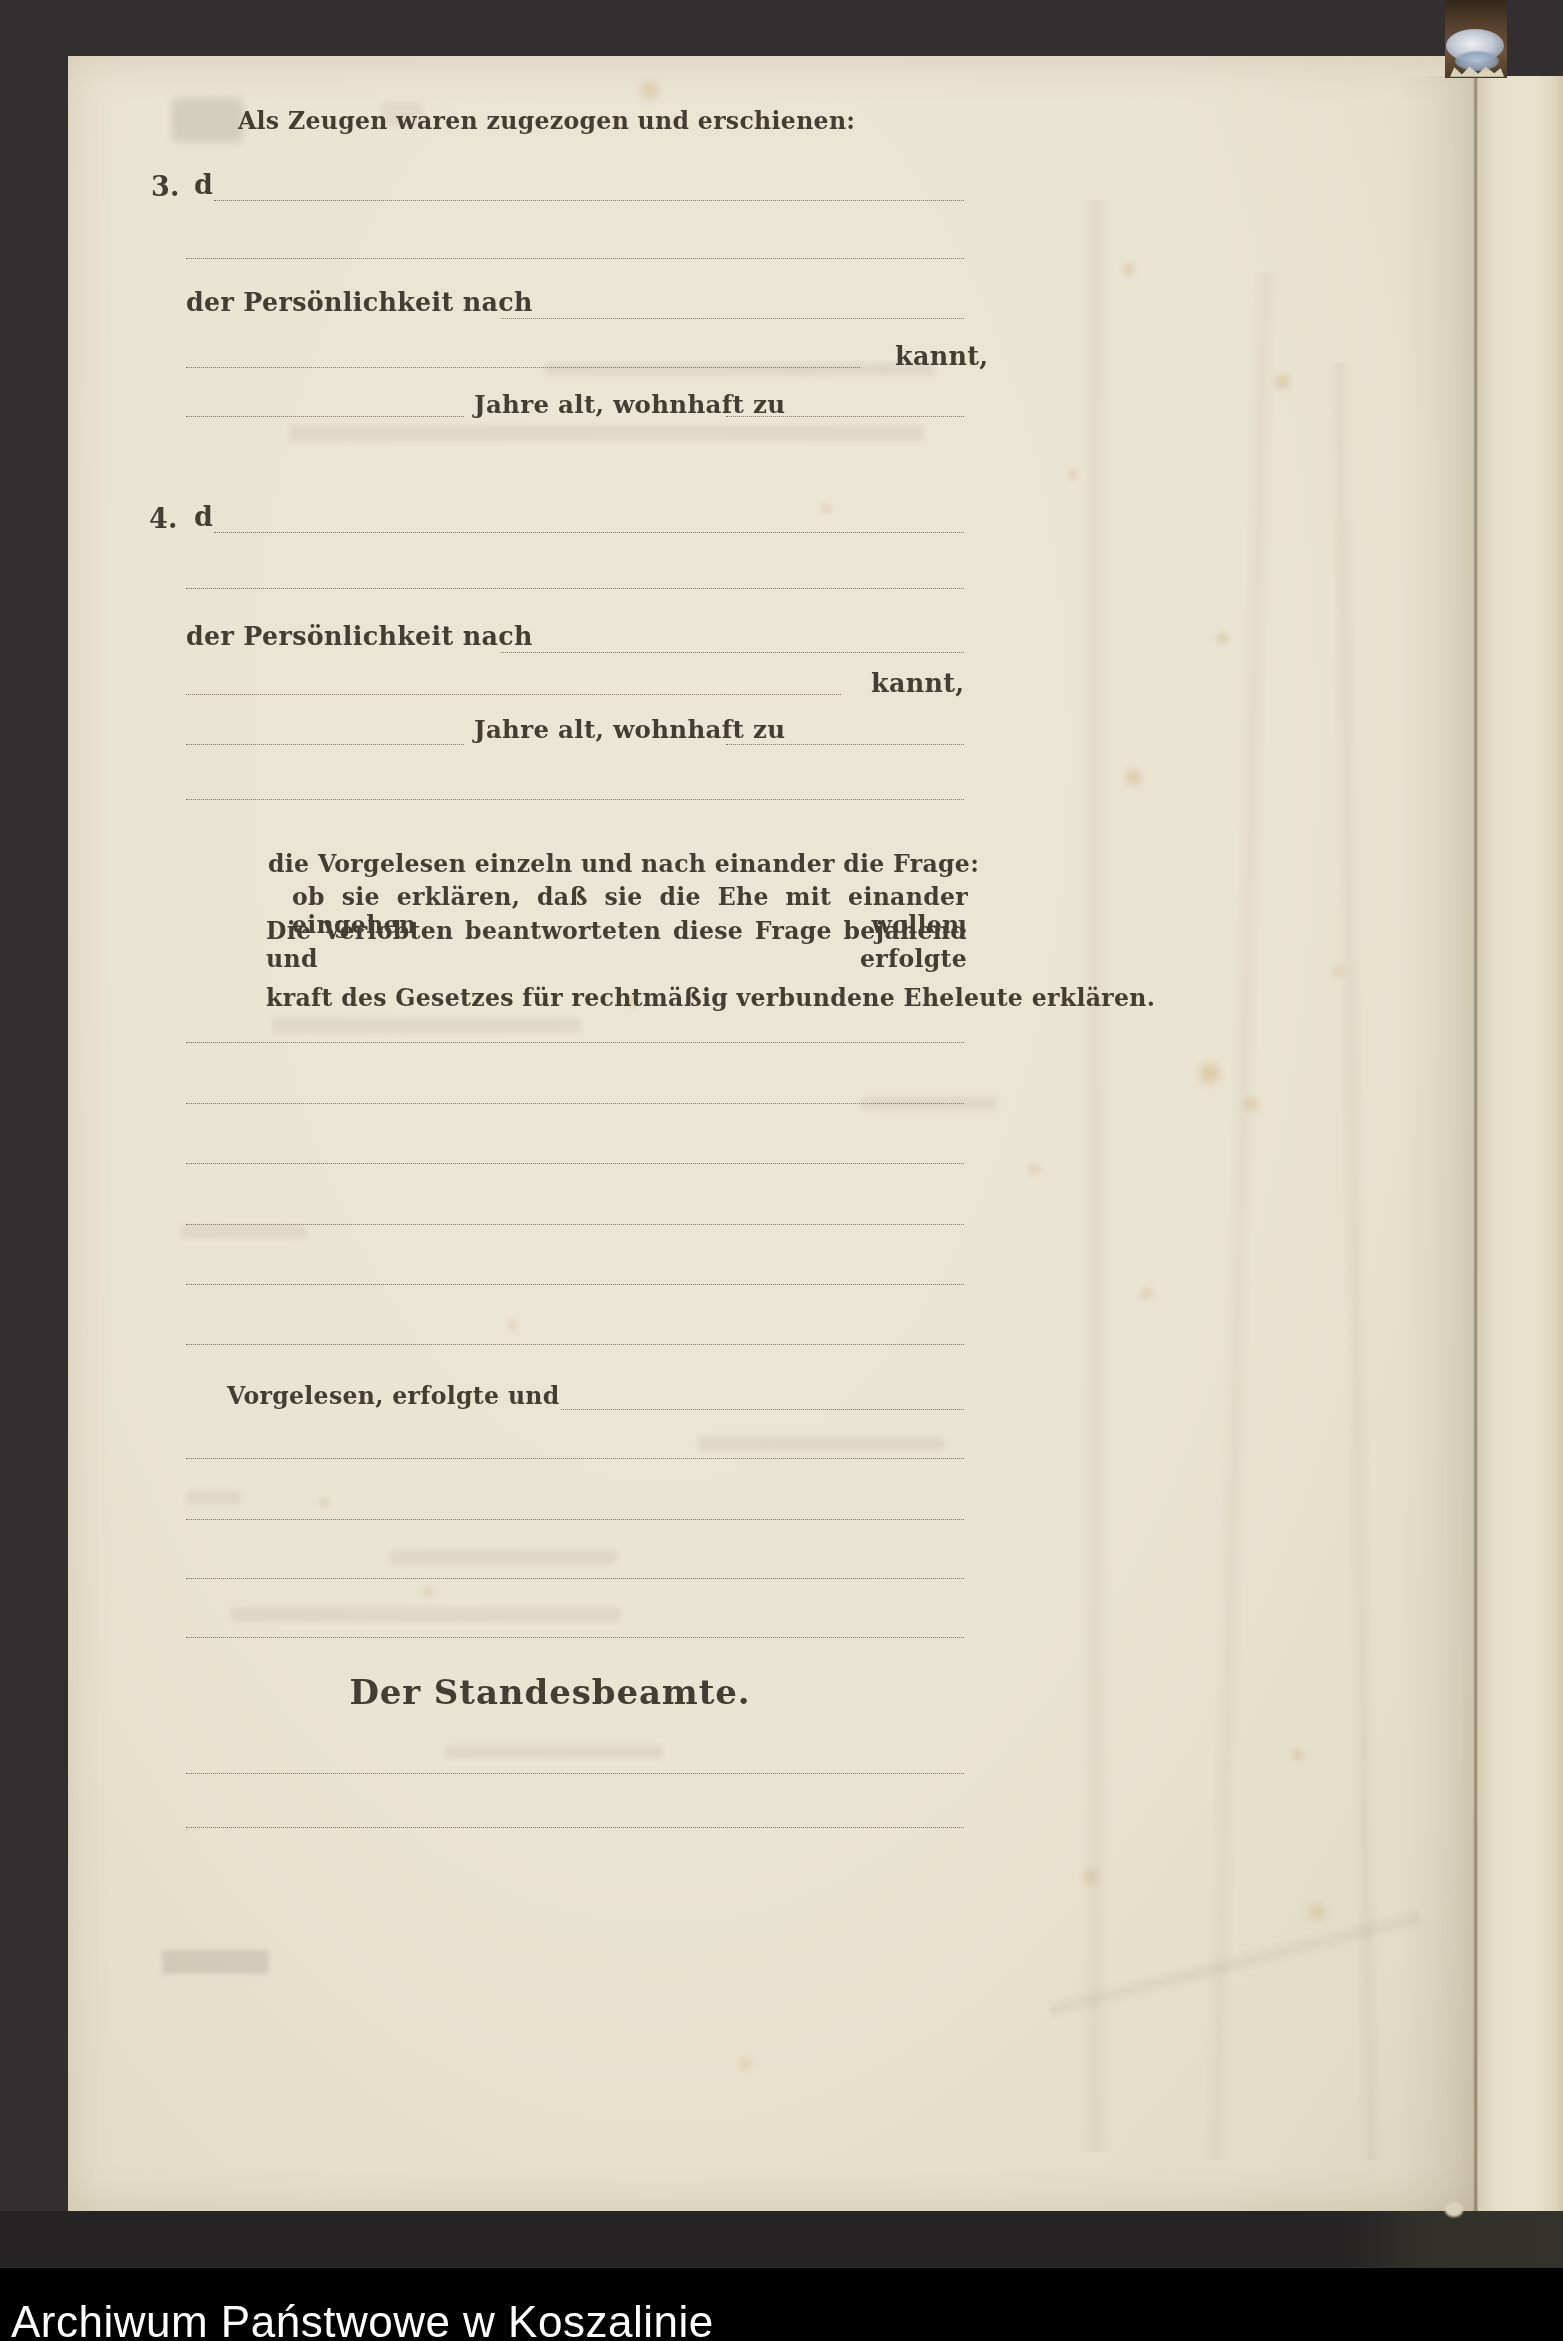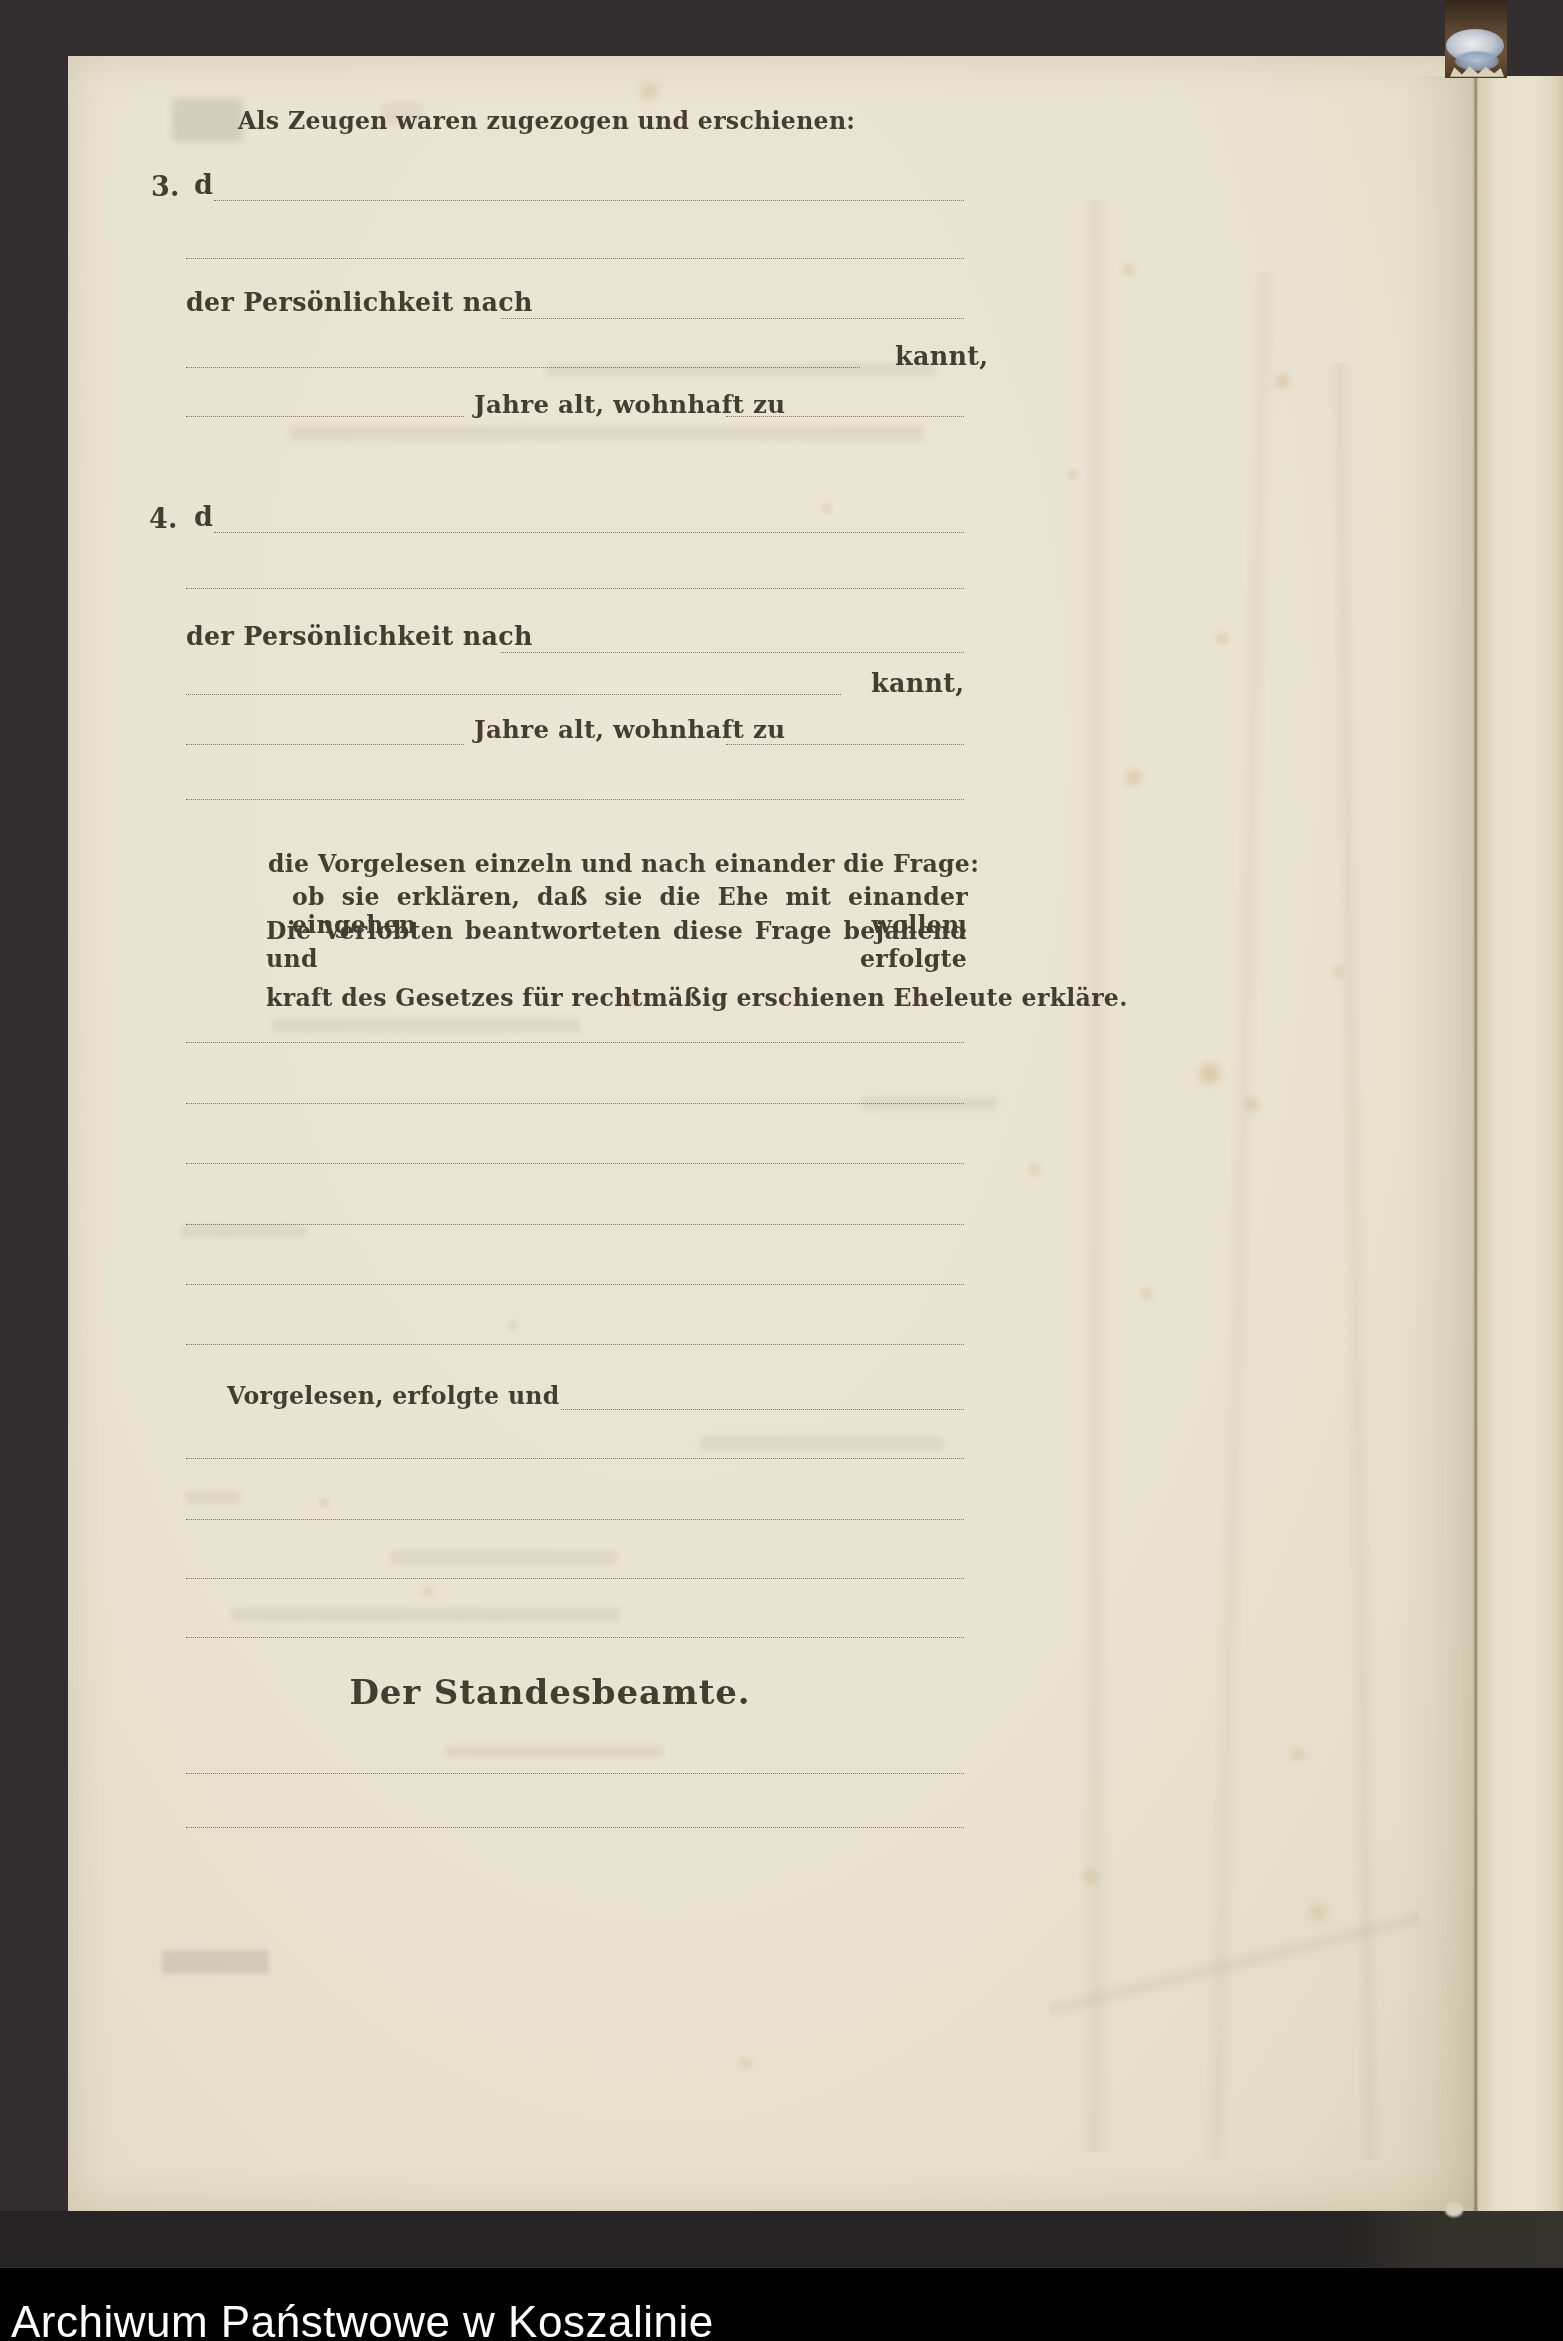--- a/index.html
+++ b/index.html
@@ -120,21 +120,21 @@
   <div class="dl" style="left:186px;top:694px;width:655px;"></div>
   <div class="frk" style="left:871px;top:668px;font-size:25.4px;">kannt,</div>
   <div class="dl" style="left:186px;top:744px;width:278px;"></div>
   <div class="frk" style="left:474px;top:715px;font-size:24.5px;">Jahre alt, wohnhaft zu</div>
   <div class="dl" style="left:726px;top:744px;width:238px;"></div>
   <div class="dl" style="left:186px;top:799px;width:778px;"></div>
 
   <div class="frk" style="left:268px;top:850px;font-size:23.6px;">die Vorgelesen einzeln und nach einander die Frage:</div>
   <div class="frk jst" style="left:266px;top:917px;width:701px;font-size:23.6px;">Die Verlobten beantworteten diese Frage bejahend und erfolgte</div>
   <div class="frk jst" style="left:292px;top:883px;width:676px;font-size:23.6px;">ob sie erklären, daß sie die Ehe mit einander eingehen wollen.</div>
-  <div class="frk" style="left:266px;top:984px;font-size:23.6px;">kraft des Gesetzes für rechtmäßig erschienen Eheleute erkläre.</div>
+  <div class="frk" style="left:266px;top:984px;font-size:23.6px;">kraft des Gesetzes für rechtmäßig verbundene Eheleute erklären.</div>
 
   <div class="dl" style="left:186px;top:1042px;width:778px;"></div>
   <div class="dl" style="left:186px;top:1103px;width:778px;"></div>
   <div class="dl" style="left:186px;top:1163px;width:778px;"></div>
   <div class="dl" style="left:186px;top:1224px;width:778px;"></div>
   <div class="dl" style="left:186px;top:1284px;width:778px;"></div>
   <div class="dl" style="left:186px;top:1344px;width:778px;"></div>
 
   <div class="frk" style="left:227px;top:1382px;font-size:23.6px;">Vorgelesen, erfolgte und</div>
   <div class="dl" style="left:561px;top:1409px;width:403px;"></div>

